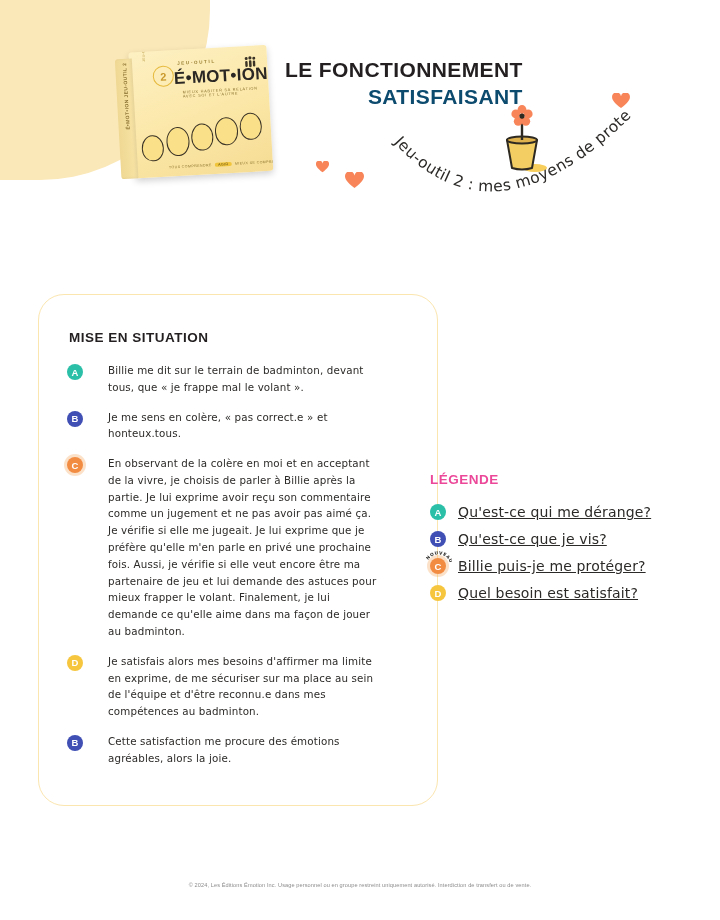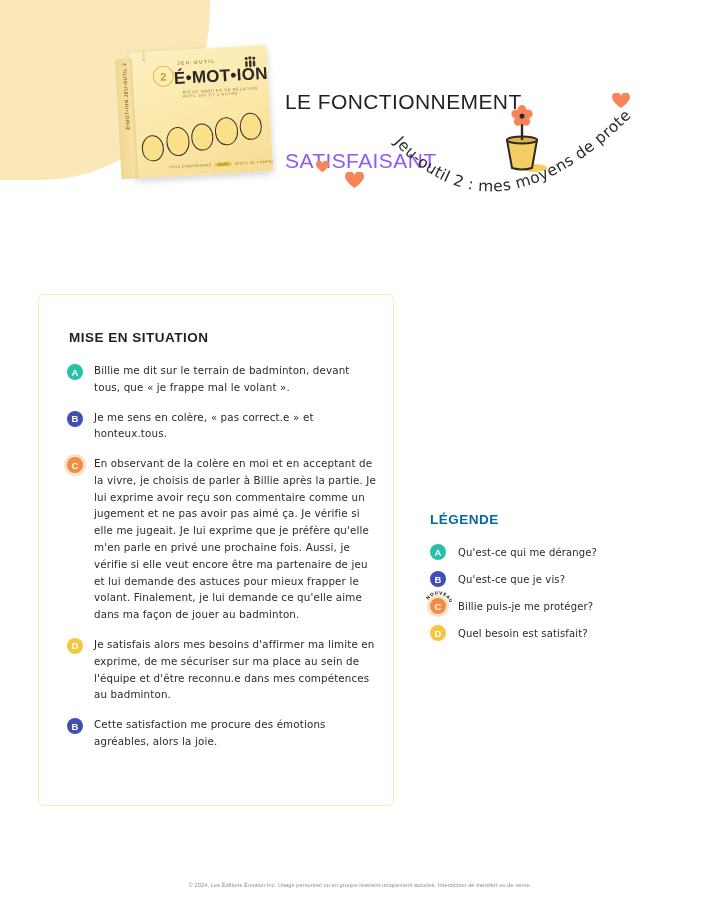--- a/index.html
+++ b/index.html
@@ -166,28 +166,27 @@
   }
 
   
   .title-block {
     position: absolute;
     left: 285px;
     top: 57px;
   }
   .title-line {
     font-size: 21px;
-    font-weight: 400;
+    font-weight: 700;
     letter-spacing: .4px;
     color: #231f20;
     line-height: 1.27;
     text-transform: uppercase;
-    margin-top: 32px;
-  }
-  .title-line.accent { color: #8b5cf6; }
+  }
+  .title-line.accent { color: #0c4a6e; text-align: right; }
 
   
   .flower {
     position: absolute;
     left: 487px;
     top: 100px;
     width: 70px;
     height: 75px;
   }
 
@@ -205,24 +204,24 @@
     top: 88px;
     width: 290px;
     height: 145px;
   }
 
   
   .card {
     position: absolute;
     left: 38px;
     top: 294px;
-    width: 356px;
+    width: 400px;
     height: 512px;
     border: 1.6px solid #fbe6b0;
-    border-radius: 6px;
+    border-radius: 26px;
     background: #fff;
     box-sizing: border-box;
     z-index: 2;
   }
   .card-title {
     position: absolute;
     left: 30px;
     top: 35px;
     font-size: 13.5px;
     font-weight: 800;
@@ -253,57 +252,57 @@
     justify-content: center;
     margin-top: 2px;
     position: relative;
     font-family: "Liberation Sans", sans-serif;
   }
   .badge.a { background: #2bbfa8; }
   .badge.b { background: #3f4fb4; }
   .badge.c { background: #f28c43; box-shadow: 0 0 0 3px rgba(246,170,100,.35); }
   .badge.d { background: #f6c63f; }
   .step-text {
-    margin-left: 11px;
+    margin-left: 25px;
     font-family: "DejaVu Sans", sans-serif;
     font-size: 10.3px;
     line-height: 1.63;
     color: #2c2a28;
     letter-spacing: .15px;
   }
 
   
   .legend {
     position: absolute;
     left: 430px;
     top: 472px;
     width: 250px;
     z-index: 2;
   }
   .legend-title {
     font-size: 13.5px;
     font-weight: 800;
     letter-spacing: .5px;
-    color: #0369a1;
+    color: #ec4899;
     margin-bottom: 17px;
-    margin-top: 40px;
   }
   .legend-row {
     display: flex;
     align-items: center;
     margin-bottom: 11px;
     position: relative;
   }
   .legend-row .badge { margin-top: 0; }
   .legend-text {
     margin-left: 12px;
     font-family: "DejaVu Sans", sans-serif;
-    font-size: 10px;
+    font-size: 14px;
     color: #2c2a28;
     letter-spacing: .15px;
+    text-decoration: underline;
   }
   .nouveau-arc {
     position: absolute;
     left: -5px;
     top: -9px;
     width: 27px;
     height: 16px;
     pointer-events: none;
   }
 

